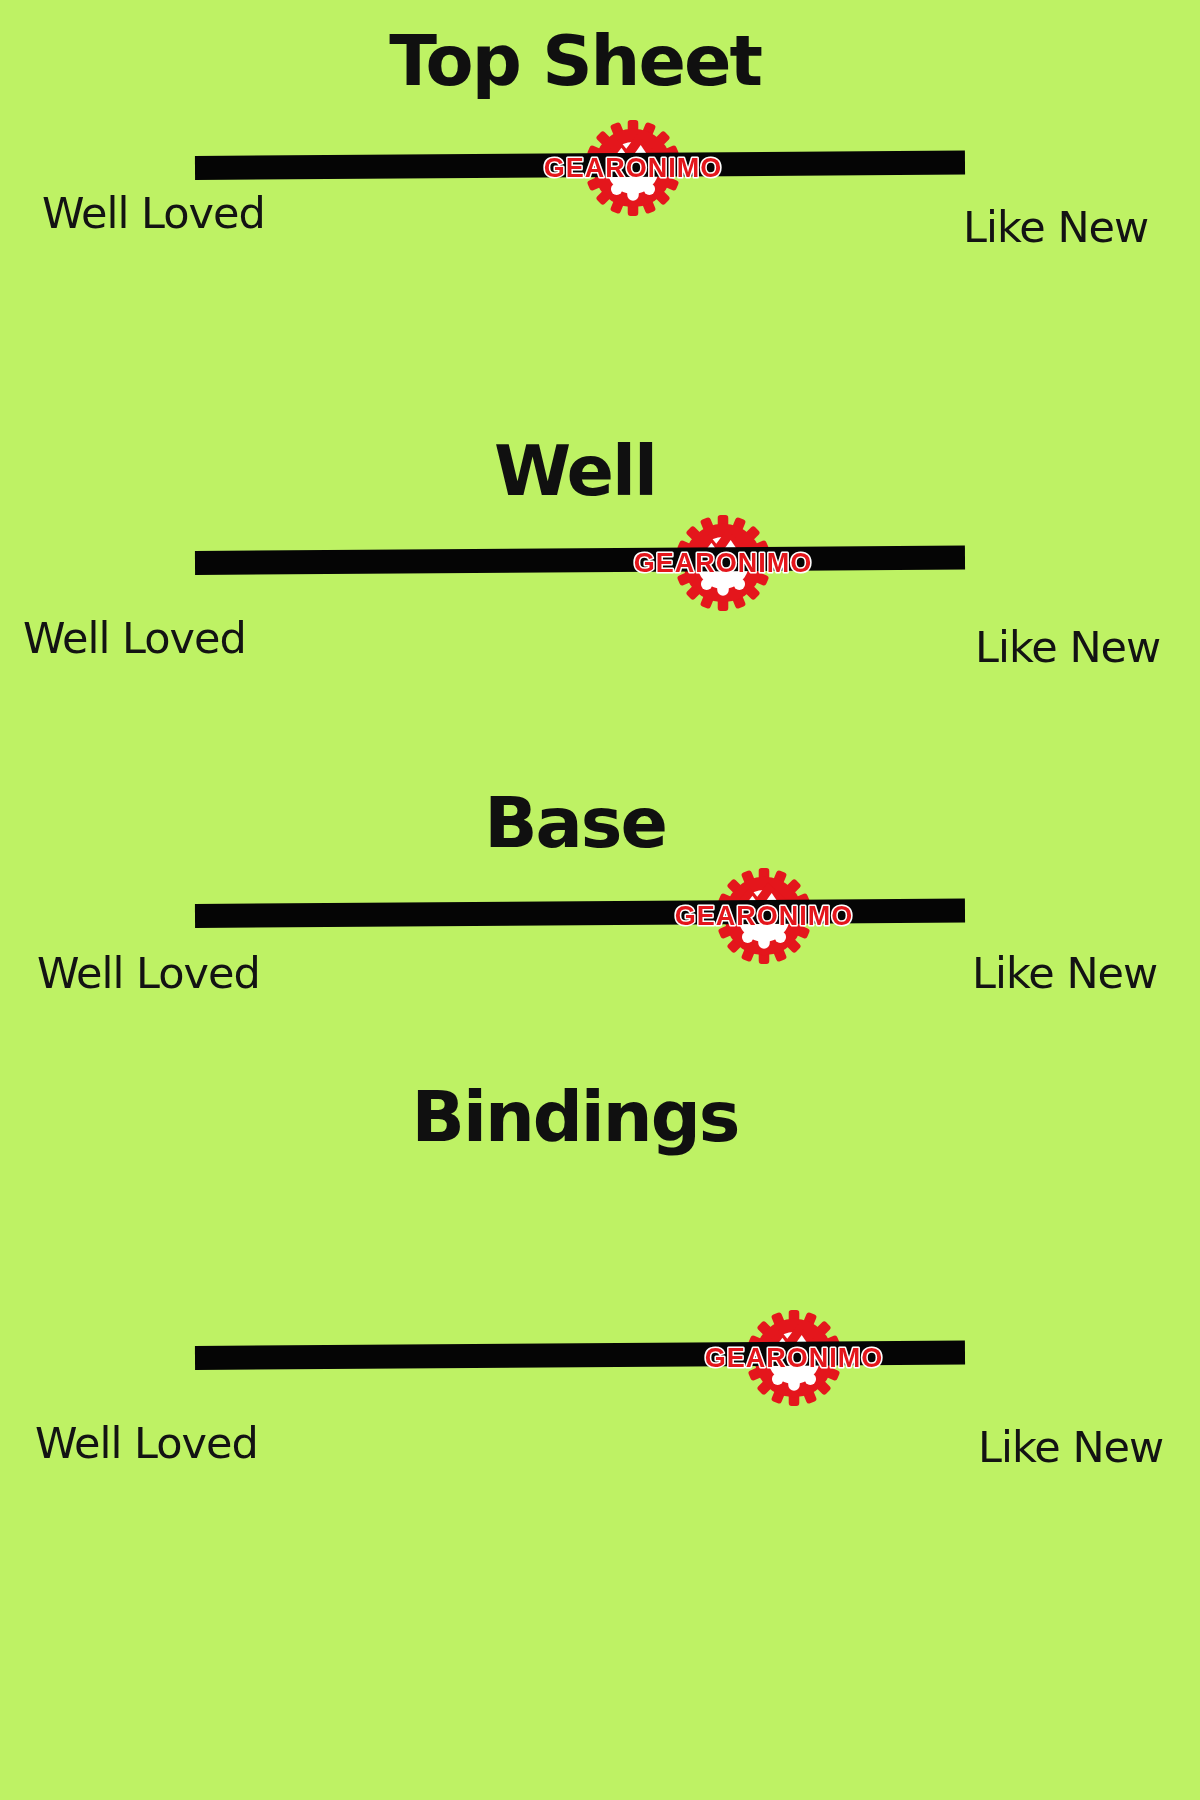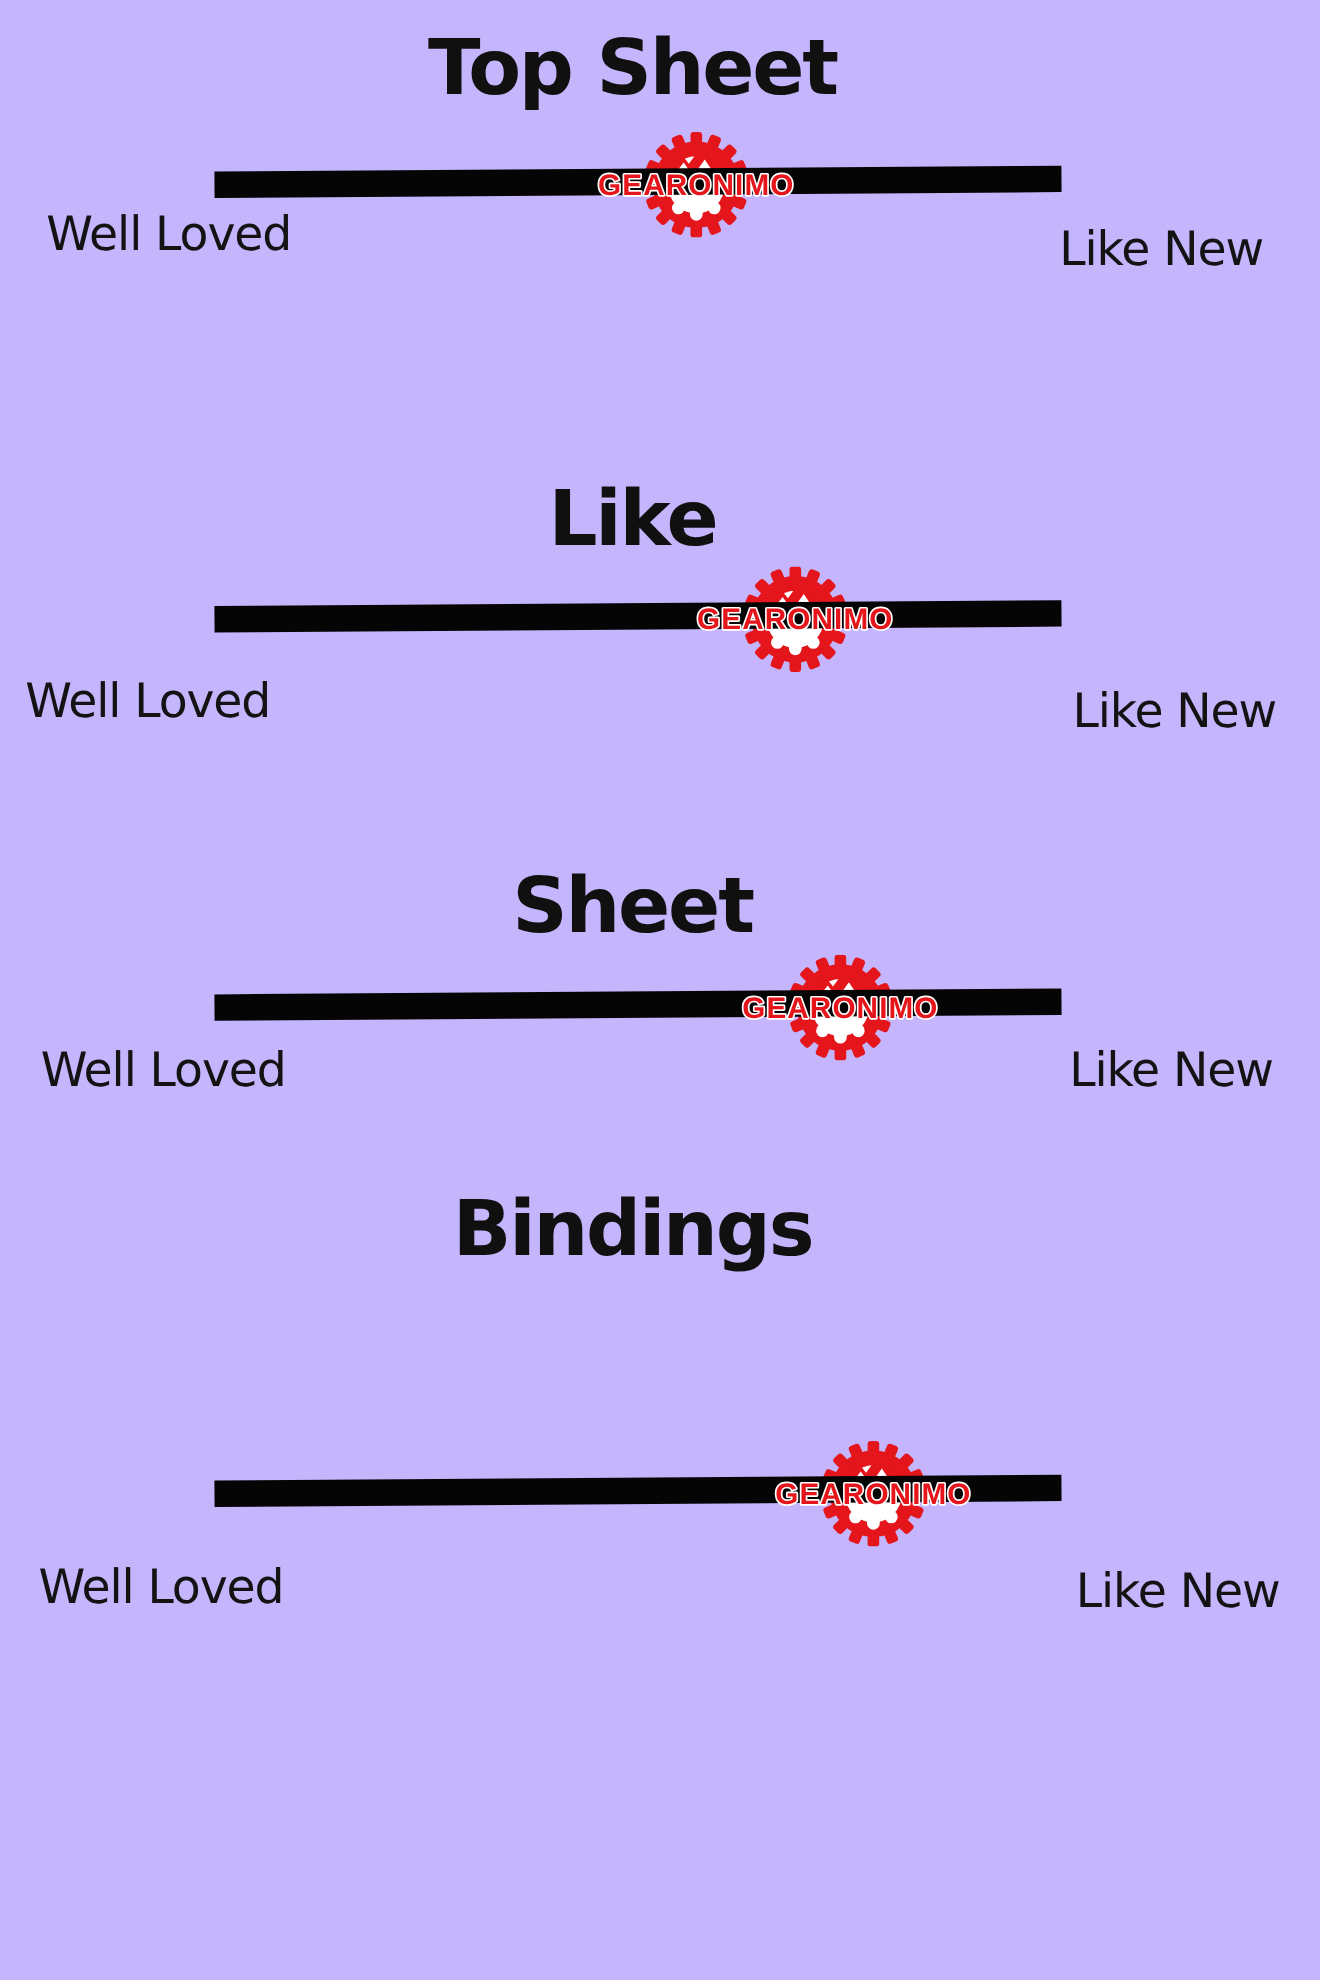--- a/index.html
+++ b/index.html
@@ -1,19 +1,19 @@
 <!DOCTYPE html>
 <html><head>
 <meta charset="utf-8">
 <style>
   html,body{margin:0;padding:0;background:#fff;}
   #sheet{
     position:relative;
     width:1200px;height:1800px;
-    background:#c4b5fd;
+    background:#bef264;
     overflow:hidden;
     font-family:"DejaVu Sans", sans-serif;
     color:#111;
   }
   .title{
     position:absolute;left:0;width:1150px;margin:0;
     text-align:center;
     font-size:70px;font-weight:bold;letter-spacing:-2px;
     color:#101010;line-height:1;
   }
@@ -83,21 +83,21 @@
       </svg>
       <svg class="logo-text-svg" width="220" height="110" viewBox="0 0 220 110">
         <text x="110" y="64" text-anchor="middle" font-family="Liberation Sans, sans-serif" font-size="27" font-weight="bold" letter-spacing="1" fill="#e4161c" stroke="#ffffff" stroke-width="3" paint-order="stroke" stroke-linejoin="round">GEARONIMO</text>
       </svg>
     </div>
     <span class="label label-left">Well Loved</span>
     <span class="label label-right">Like New</span>
   </div>
 
   <div class="section s2">
-    <h2 class="title">Like</h2>
+    <h2 class="title">Well</h2>
     <div class="bar"></div>
     <div class="marker" style="left: 613.22px;">
       <svg class="gear-svg" width="96" height="96" viewBox="0 0 100 100">
         <g fill="#e4161c">
           <rect x="44.5" y="0" width="11" height="13" rx="3"></rect>
           <rect x="44.5" y="0" width="11" height="13" rx="3" transform="rotate(22.5 50 50)"></rect>
           <rect x="44.5" y="0" width="11" height="13" rx="3" transform="rotate(45 50 50)"></rect>
           <rect x="44.5" y="0" width="11" height="13" rx="3" transform="rotate(67.5 50 50)"></rect>
           <rect x="44.5" y="0" width="11" height="13" rx="3" transform="rotate(90 50 50)"></rect>
           <rect x="44.5" y="0" width="11" height="13" rx="3" transform="rotate(112.5 50 50)"></rect>
@@ -123,21 +123,21 @@
       </svg>
       <svg class="logo-text-svg" width="220" height="110" viewBox="0 0 220 110">
         <text x="110" y="64" text-anchor="middle" font-family="Liberation Sans, sans-serif" font-size="27" font-weight="bold" letter-spacing="1" fill="#e4161c" stroke="#ffffff" stroke-width="3" paint-order="stroke" stroke-linejoin="round">GEARONIMO</text>
       </svg>
     </div>
     <span class="label label-left">Well Loved</span>
     <span class="label label-right">Like New</span>
   </div>
 
   <div class="section s3">
-    <h2 class="title">Sheet</h2>
+    <h2 class="title">Base</h2>
     <div class="bar"></div>
     <div class="marker" style="left: 654.03px;">
       <svg class="gear-svg" width="96" height="96" viewBox="0 0 100 100">
         <g fill="#e4161c">
           <rect x="44.5" y="0" width="11" height="13" rx="3"></rect>
           <rect x="44.5" y="0" width="11" height="13" rx="3" transform="rotate(22.5 50 50)"></rect>
           <rect x="44.5" y="0" width="11" height="13" rx="3" transform="rotate(45 50 50)"></rect>
           <rect x="44.5" y="0" width="11" height="13" rx="3" transform="rotate(67.5 50 50)"></rect>
           <rect x="44.5" y="0" width="11" height="13" rx="3" transform="rotate(90 50 50)"></rect>
           <rect x="44.5" y="0" width="11" height="13" rx="3" transform="rotate(112.5 50 50)"></rect>

